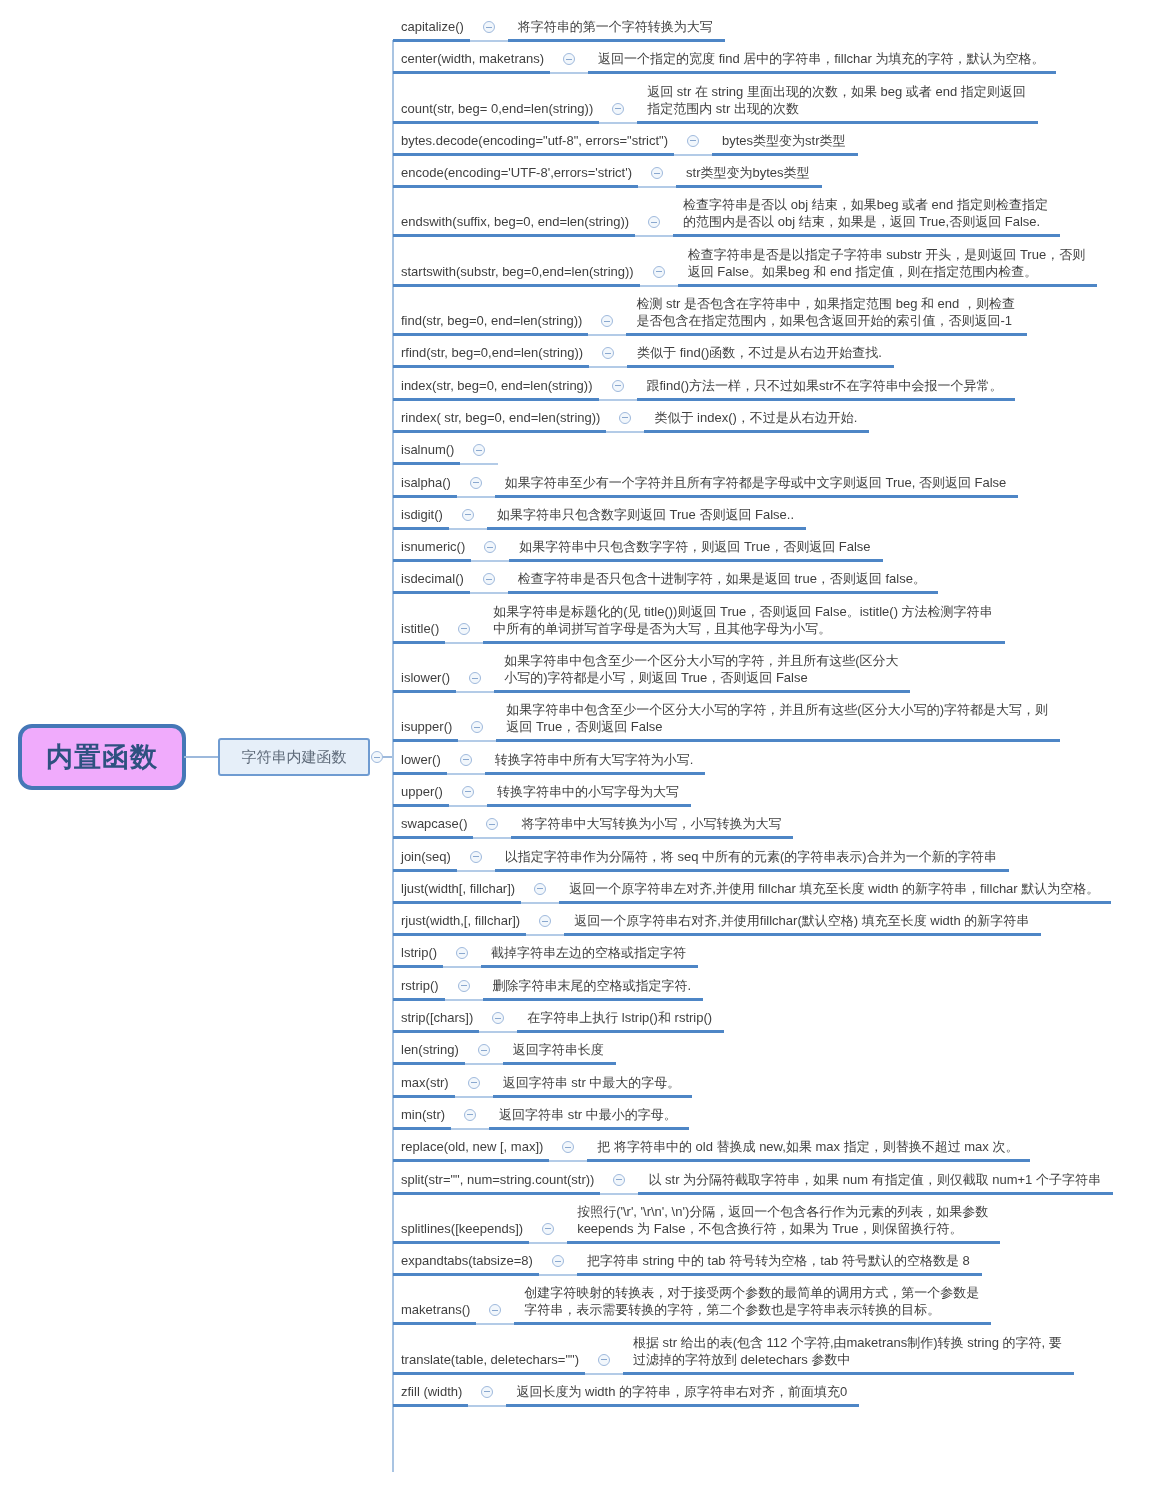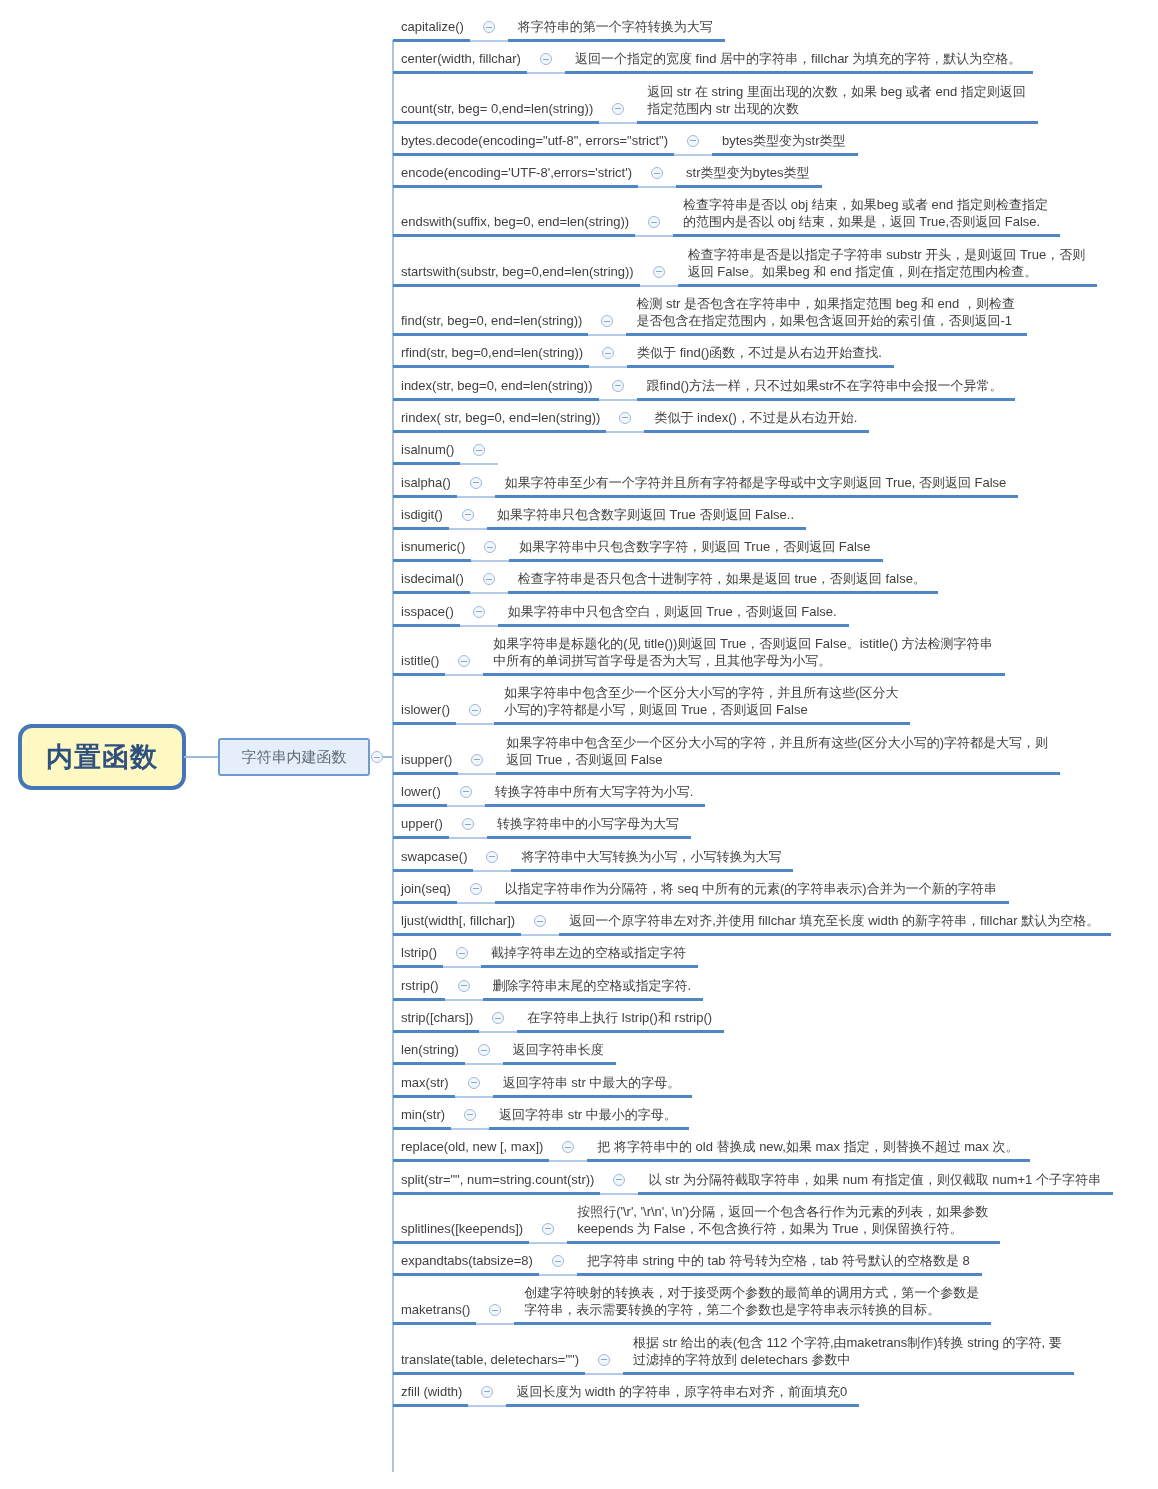--- a/index.html
+++ b/index.html
@@ -4,21 +4,21 @@
 <style>
   html,body{margin:0;padding:0;background:#ffffff;}
   .canvas{
     position:relative;width:1158px;height:1489px;overflow:hidden;
     font-family:"Liberation Sans","DejaVu Sans",sans-serif;
     color:#3f3f3f;font-size:13px;
   }
   
   .root{
     position:absolute;left:18px;top:724px;width:160px;height:58px;
-    background:#fef9c3;border:4px solid #4577b7;border-radius:14px;
+    background:#f0abfc;border:4px solid #4577b7;border-radius:14px;
     display:flex;align-items:center;justify-content:center;
     font-size:27px;font-weight:bold;color:#2e5180;letter-spacing:1px;
   }
   
   .branch{
     position:absolute;left:218px;top:738px;width:148px;height:34px;
     background:#e6eff9;border:2px solid #6f9bd1;border-radius:3px;
     display:flex;align-items:center;justify-content:center;
     font-size:15px;color:#5f6b7a;
   }
@@ -65,21 +65,21 @@
   <div class="rows">
   <div class="row">
     <div class="cell name">capitalize()</div>
     <div class="gap">
       <span class="micon"></span>
     </div>
     <div class="cell desc">将字符串的第一个字符转换为大写</div>
   </div>
 
   <div class="row">
-    <div class="cell name">center(width, fillchar)</div>
+    <div class="cell name">center(width, maketrans)</div>
     <div class="gap">
       <span class="micon"></span>
     </div>
     <div class="cell desc">返回一个指定的宽度 find 居中的字符串，fillchar 为填充的字符，默认为空格。</div>
   </div>
 
   <div class="row">
     <div class="cell name">count(str, beg= 0,end=len(string))</div>
     <div class="gap">
       <span class="micon"></span>
@@ -187,27 +187,20 @@
   </div>
 
   <div class="row">
     <div class="cell name">isdecimal()</div>
     <div class="gap">
       <span class="micon"></span>
     </div>
     <div class="cell desc">检查字符串是否只包含十进制字符，如果是返回 true，否则返回 false。</div>
   </div>
 
-  <div class="row">
-    <div class="cell name">isspace()</div>
-    <div class="gap">
-      <span class="micon"></span>
-    </div>
-    <div class="cell desc">如果字符串中只包含空白，则返回 True，否则返回 False.</div>
-  </div>
 
 
   <div class="row">
     <div class="cell name">istitle()</div>
     <div class="gap">
       <span class="micon"></span>
     </div>
     <div class="cell desc">如果字符串是标题化的(见 title())则返回 True，否则返回 False。istitle() 方法检测字符串
 中所有的单词拼写首字母是否为大写，且其他字母为小写。</div>
   </div>
@@ -263,20 +256,27 @@
   </div>
 
   <div class="row">
     <div class="cell name">ljust(width[, fillchar])</div>
     <div class="gap">
       <span class="micon"></span>
     </div>
     <div class="cell desc">返回一个原字符串左对齐,并使用 fillchar 填充至长度 width 的新字符串，fillchar 默认为空格。</div>
   </div>
 
+  <div class="row">
+    <div class="cell name">rjust(width,[, fillchar])</div>
+    <div class="gap">
+      <span class="micon"></span>
+    </div>
+    <div class="cell desc">返回一个原字符串右对齐,并使用fillchar(默认空格) 填充至长度 width 的新字符串</div>
+  </div>
 
   <div class="row">
     <div class="cell name">lstrip()</div>
     <div class="gap">
       <span class="micon"></span>
     </div>
     <div class="cell desc">截掉字符串左边的空格或指定字符</div>
   </div>
 
   <div class="row">

